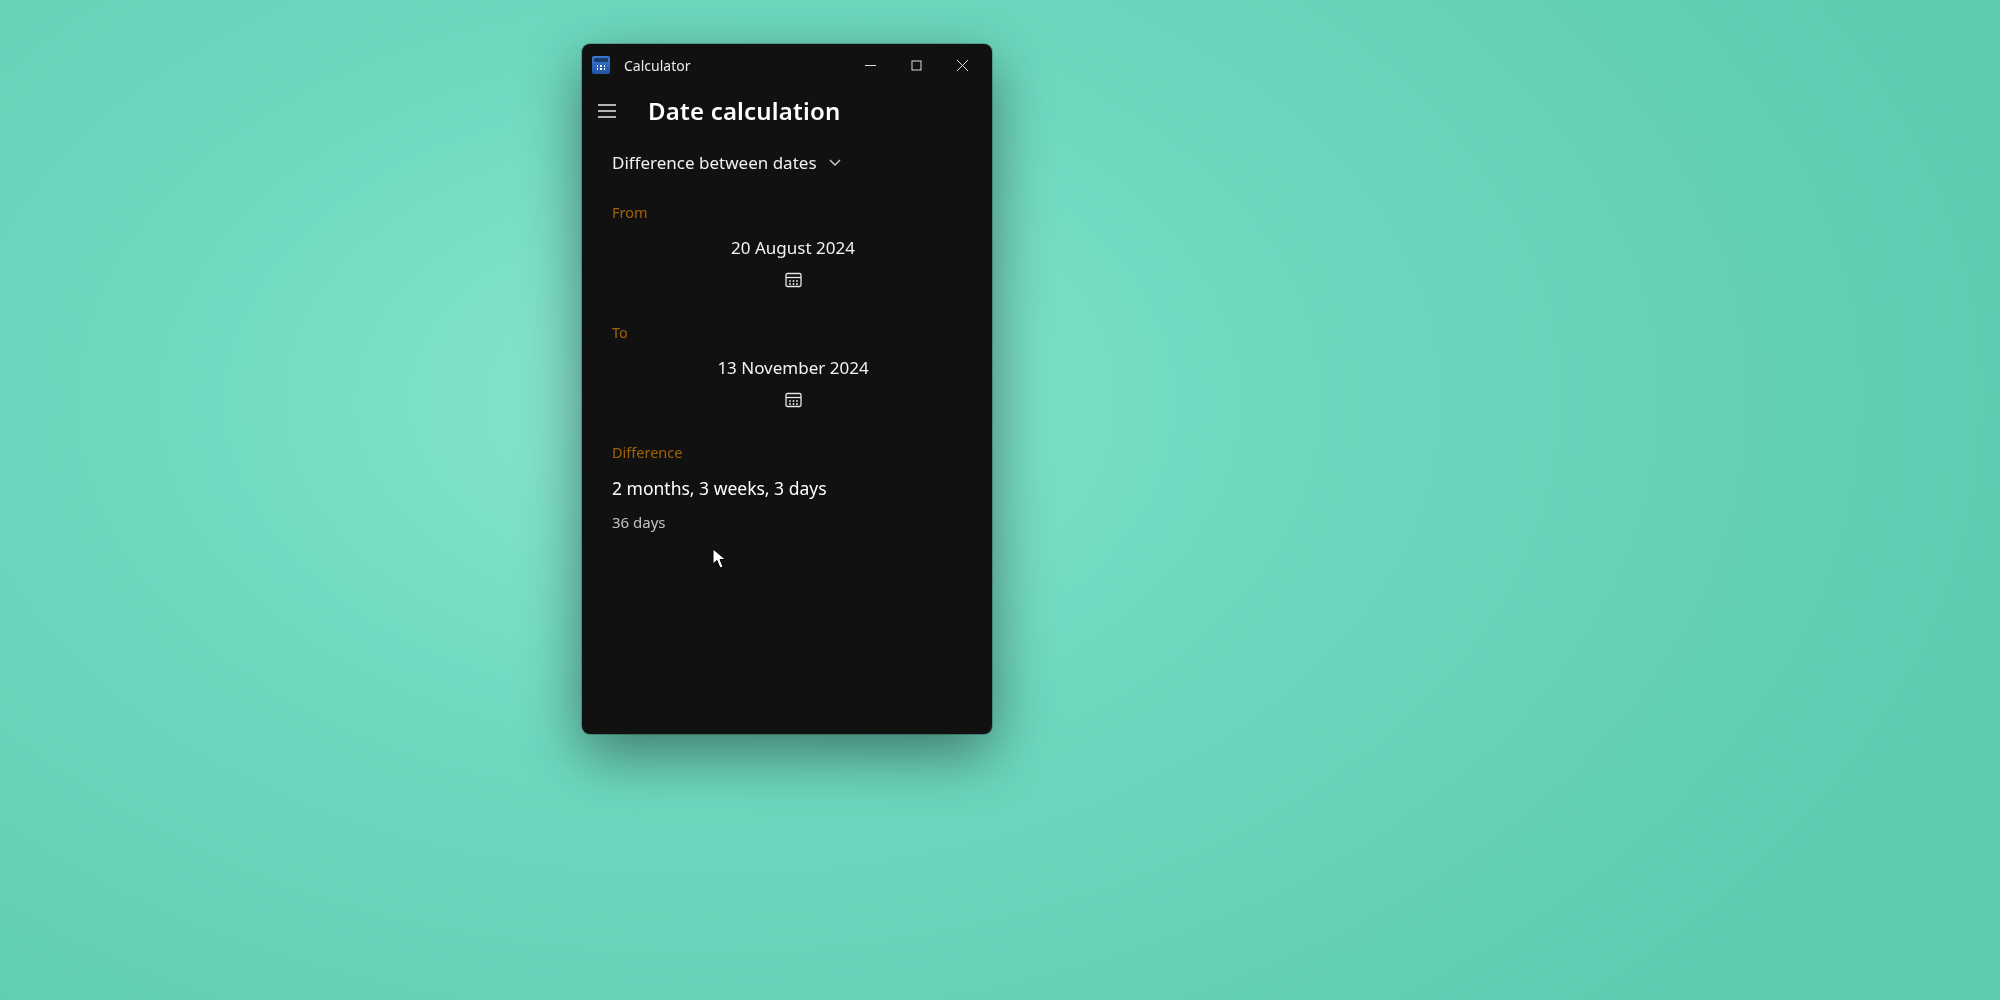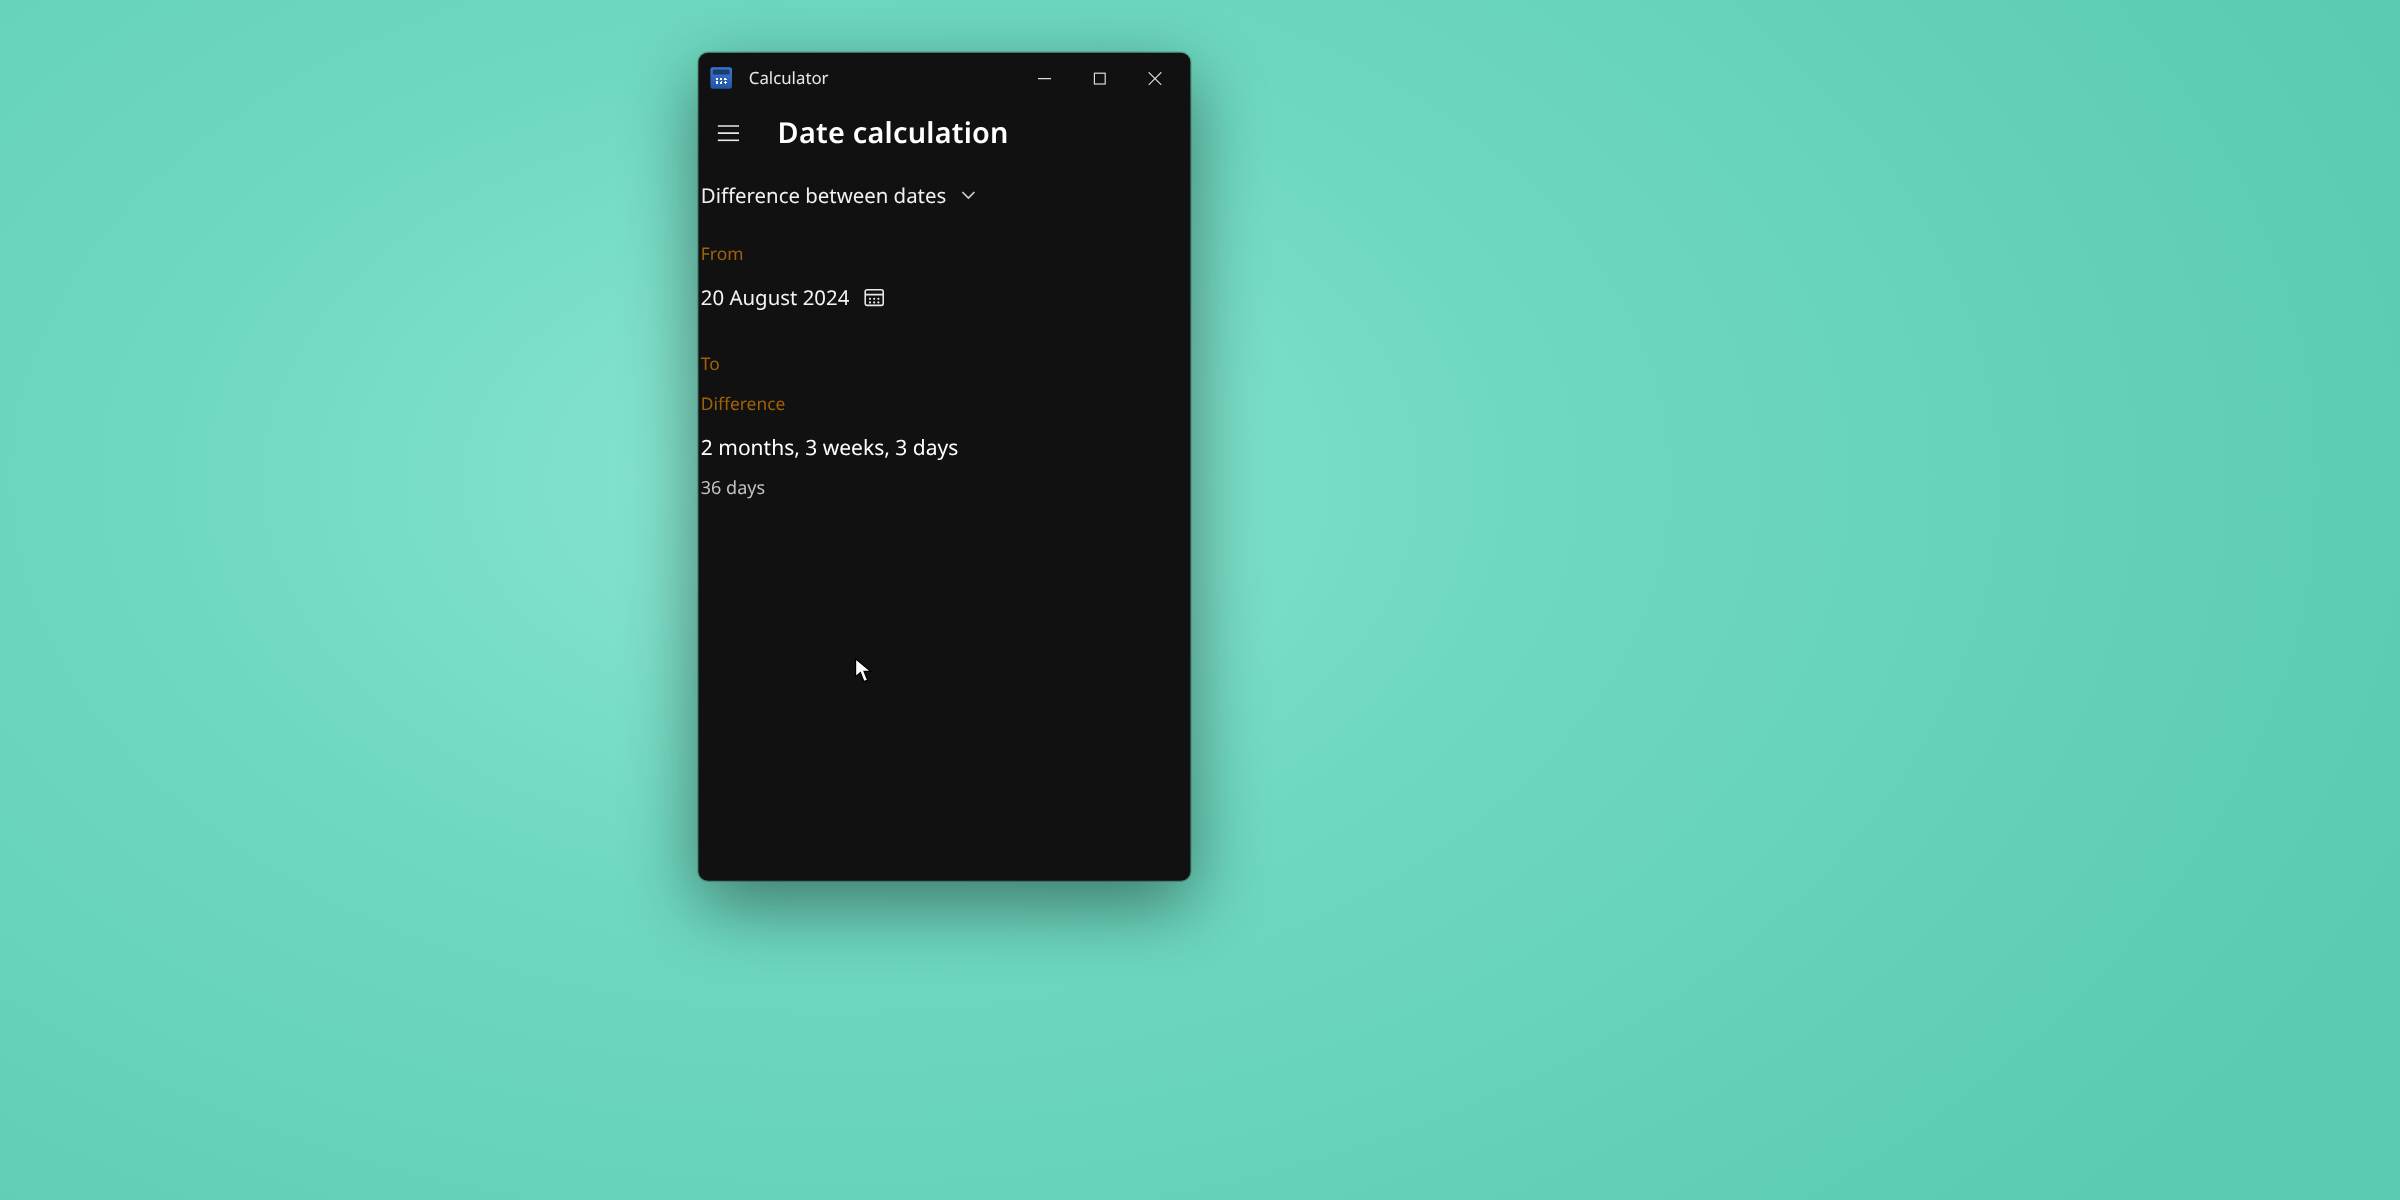--- a/index.html
+++ b/index.html
@@ -80,36 +80,37 @@
     display: flex; align-items: center; justify-content: center;
     color: #e8e8e8;
   }
   .hamburger svg { width: 18px; height: 14px; stroke: currentColor; stroke-width: 1.4; }
   .page-title {
     font-size: 24px;
     font-weight: 600;
     color: #ffffff;
     letter-spacing: 0.2px;
   }
-  .content { padding: 18px 18px 0 2px; }
+  .content { padding: 18px 18px 0 30px; }
   .mode-row {
     display: flex; align-items: center; gap: 12px;
     margin-bottom: 28px;
   }
   .mode-label { font-size: 17px; color: #f1f1f1; }
   .chevron { color: #cfcfcf; display:flex; align-items:center; }
   .chevron svg { width: 12px; height: 8px; stroke: currentColor; stroke-width: 1.4; fill:none; }
   .field-label {
     font-size: 14.5px;
     color: #a16207;
     margin-bottom: 14px;
   }
   .date-row {
     display:flex; align-items:center; gap: 12px;
     margin-bottom: 34px;
+    flex-direction: column;
   }
   .date-value { font-size: 17px; color: #f3f3f3; }
   .cal-icon { color: #e8e8e8; display:flex; align-items:center; }
   .cal-icon svg { width: 17px; height: 17px; stroke: currentColor; stroke-width: 1.3; fill:none; }
   .diff-block { margin-top: 12px; }
   .diff-primary {
     font-size: 17.5px; color: #ffffff;
     margin-top: 8px;
   }
   .diff-secondary {
@@ -184,20 +185,35 @@
           <circle cx="8.5" cy="10" r="0.9" fill="currentColor" stroke="none"></circle>
           <circle cx="12" cy="10" r="0.9" fill="currentColor" stroke="none"></circle>
           <circle cx="5" cy="13" r="0.9" fill="currentColor" stroke="none"></circle>
           <circle cx="8.5" cy="13" r="0.9" fill="currentColor" stroke="none"></circle>
           <circle cx="12" cy="13" r="0.9" fill="currentColor" stroke="none"></circle>
         </svg>
       </span>
     </div>
 
     <div class="field-label">To</div>
+    <div class="date-row">
+      <span class="date-value">13 November 2024</span>
+      <span class="cal-icon">
+        <svg viewBox="0 0 17 17">
+          <rect x="1" y="2.5" width="15" height="13" rx="1.5"></rect>
+          <path d="M1 6.5 H16"></path>
+          <circle cx="5" cy="10" r="0.9" fill="currentColor" stroke="none"></circle>
+          <circle cx="8.5" cy="10" r="0.9" fill="currentColor" stroke="none"></circle>
+          <circle cx="12" cy="10" r="0.9" fill="currentColor" stroke="none"></circle>
+          <circle cx="5" cy="13" r="0.9" fill="currentColor" stroke="none"></circle>
+          <circle cx="8.5" cy="13" r="0.9" fill="currentColor" stroke="none"></circle>
+          <circle cx="12" cy="13" r="0.9" fill="currentColor" stroke="none"></circle>
+        </svg>
+      </span>
+    </div>
 
     <div class="diff-block">
       <div class="field-label">Difference</div>
       <div class="diff-primary">2 months, 3 weeks, 3 days</div>
       <div class="diff-secondary">36 days</div>
     </div>
 
   </div>
 </div>
 

